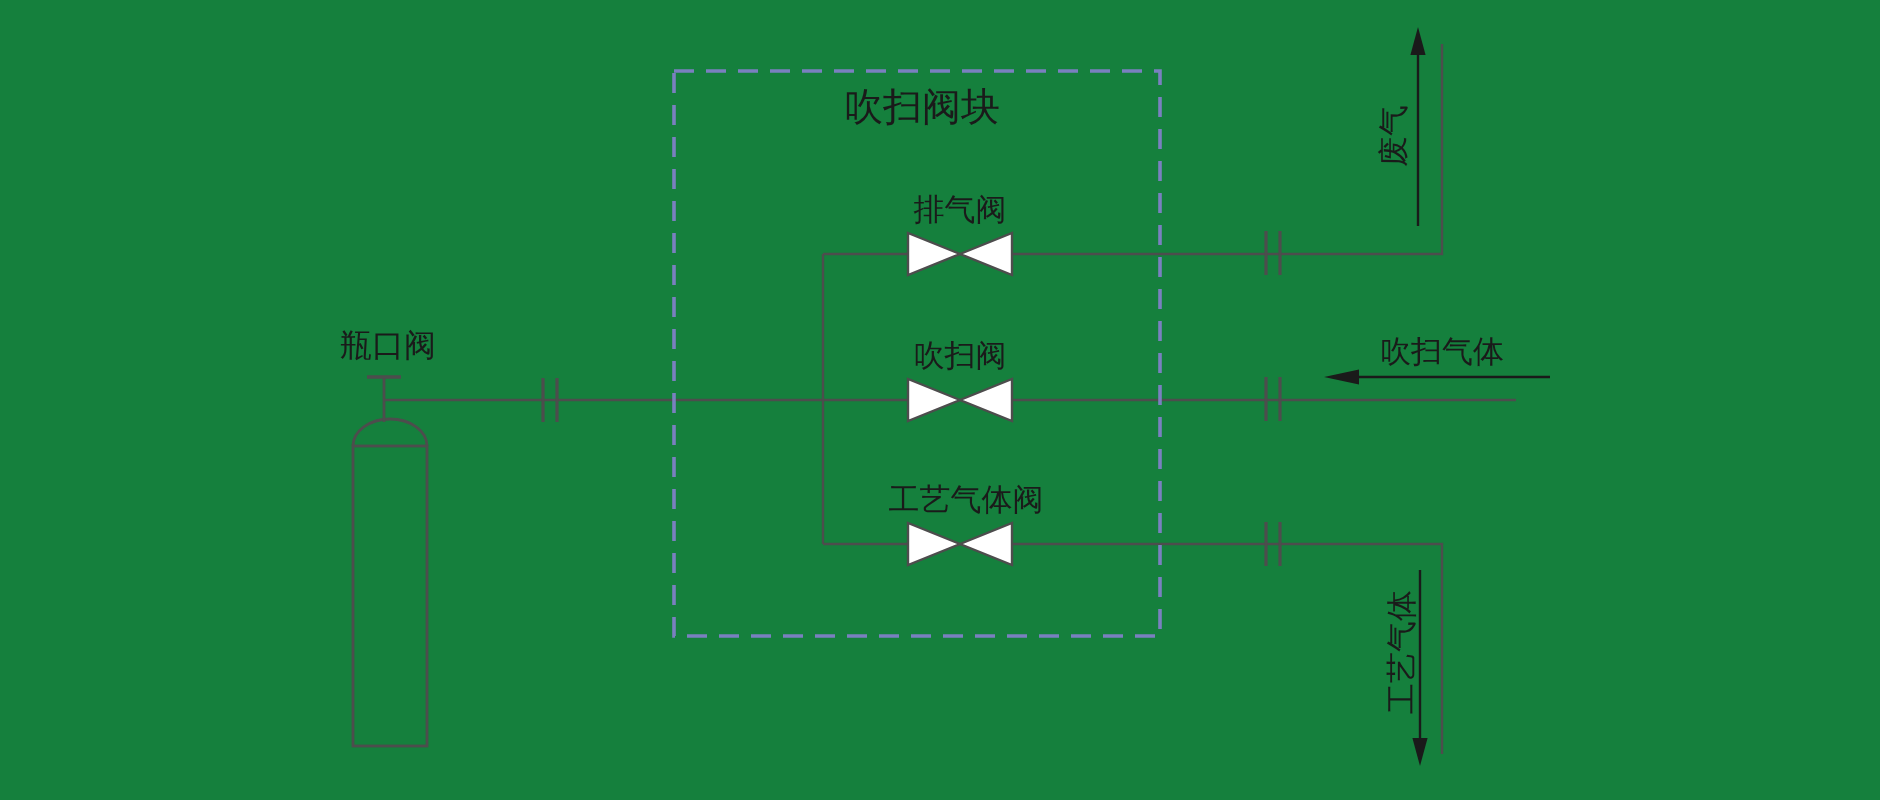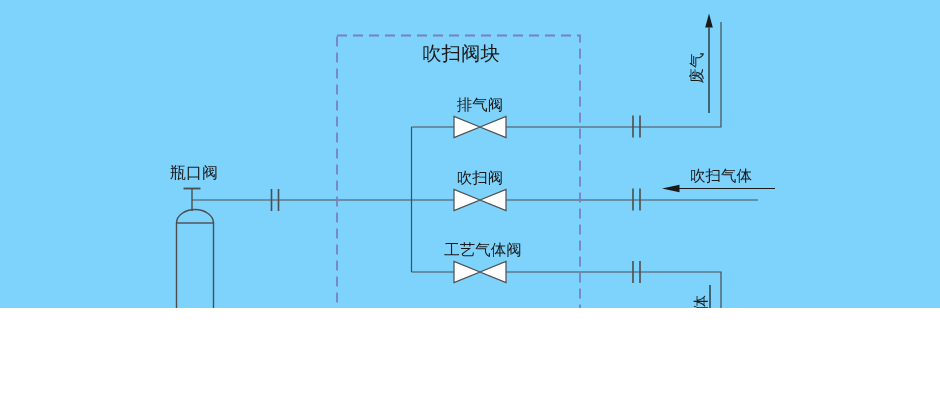--- a/index.html
+++ b/index.html
@@ -3,22 +3,22 @@
 <meta charset="utf-8">
 <style>
   html, body {
     margin: 0;
     padding: 0;
     background: #ffffff;
   }
   .stage {
     position: relative;
     width: 940px;
-    height: 308px;
-    background: #7dd3fc;
+    height: 400px;
+    background: #15803d;
     overflow: hidden;
   }
   svg text {
     font-family: "Liberation Sans", "DejaVu Sans", sans-serif;
   }
 </style>
 </head>
 <body>
 
 <div class="stage">

